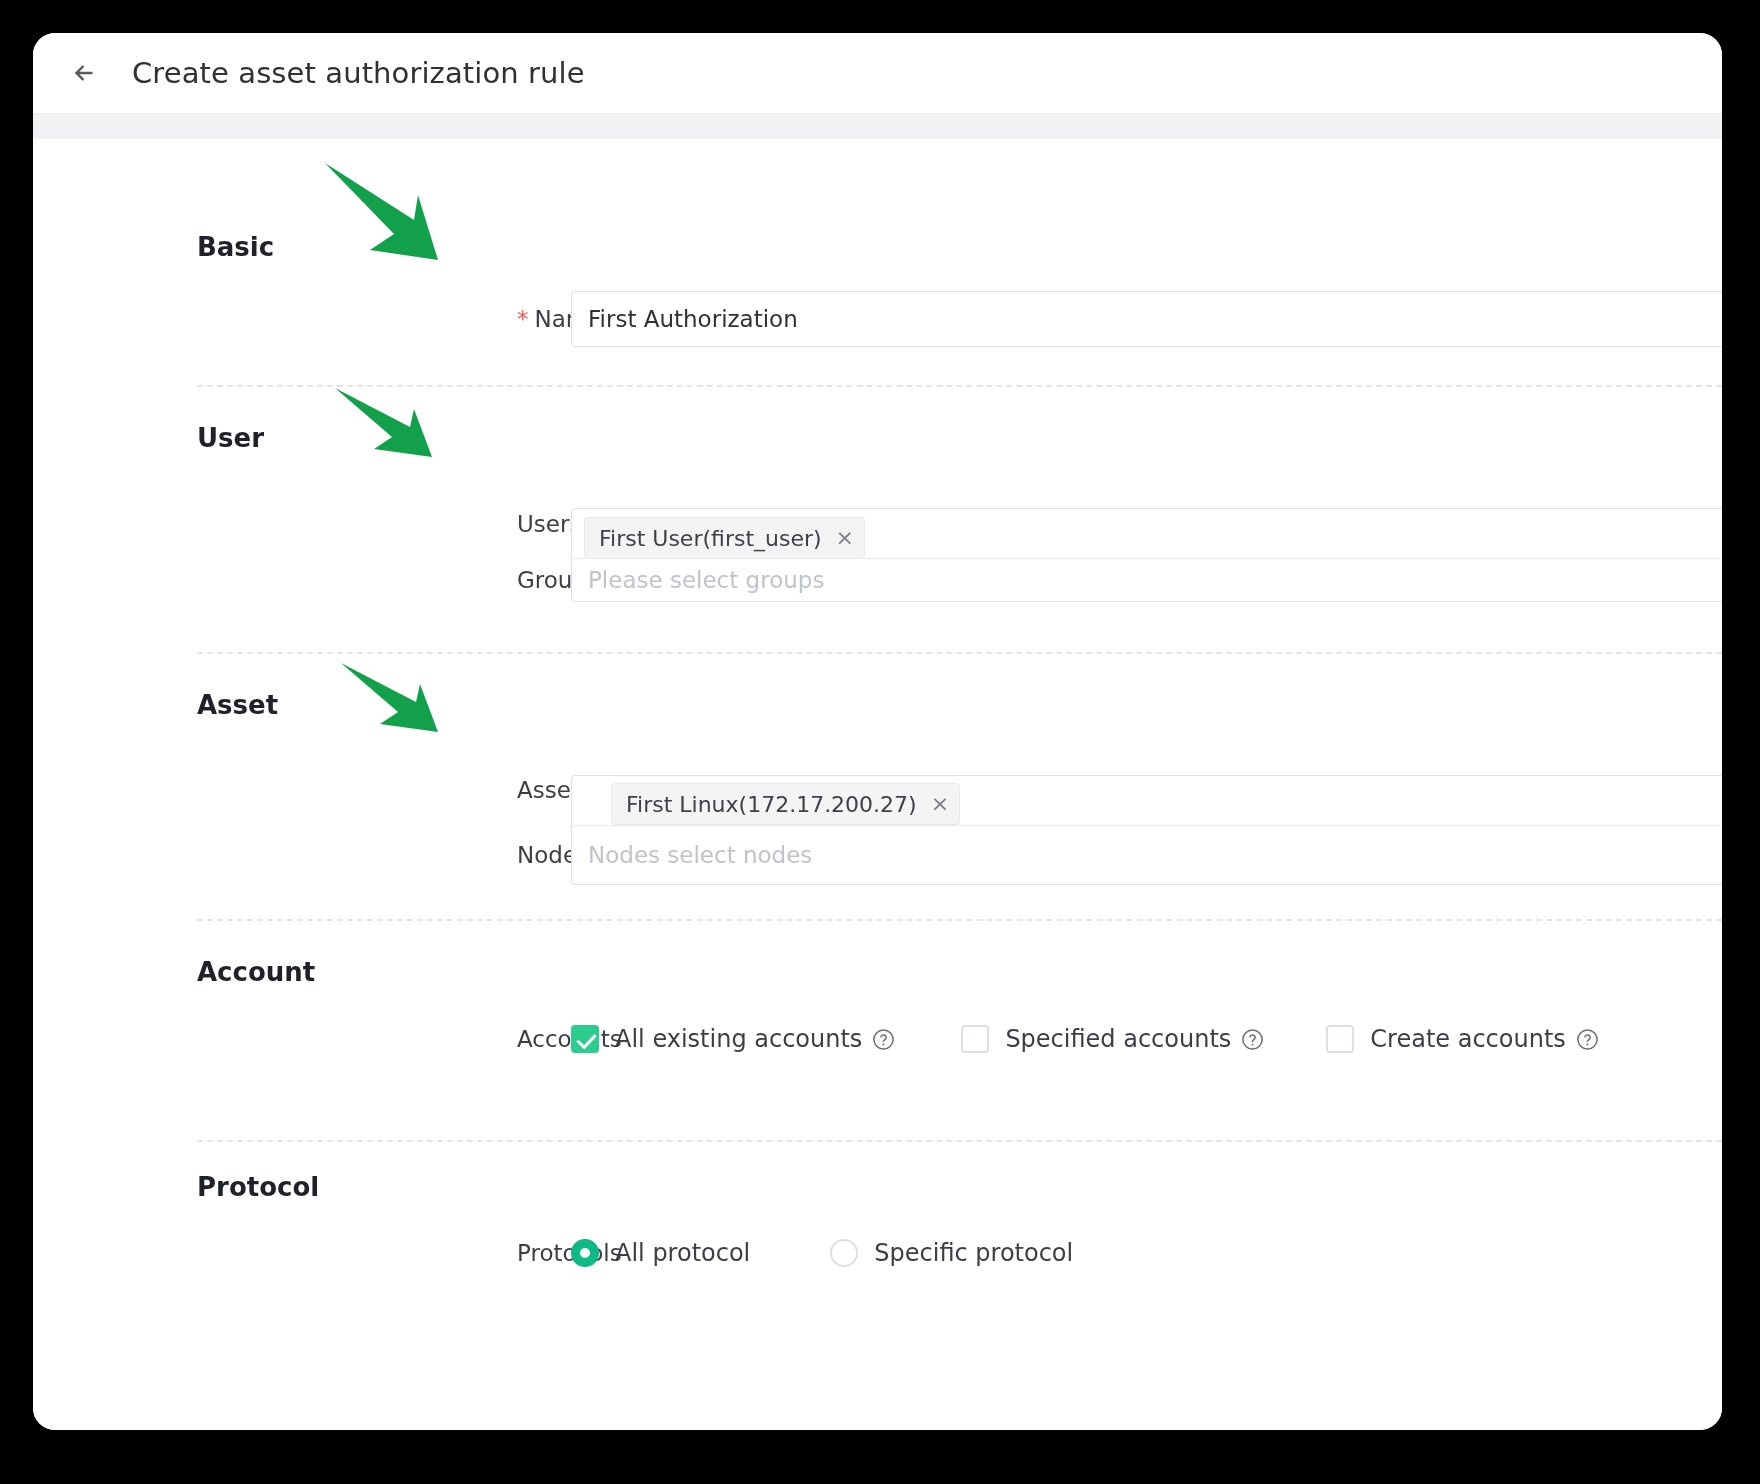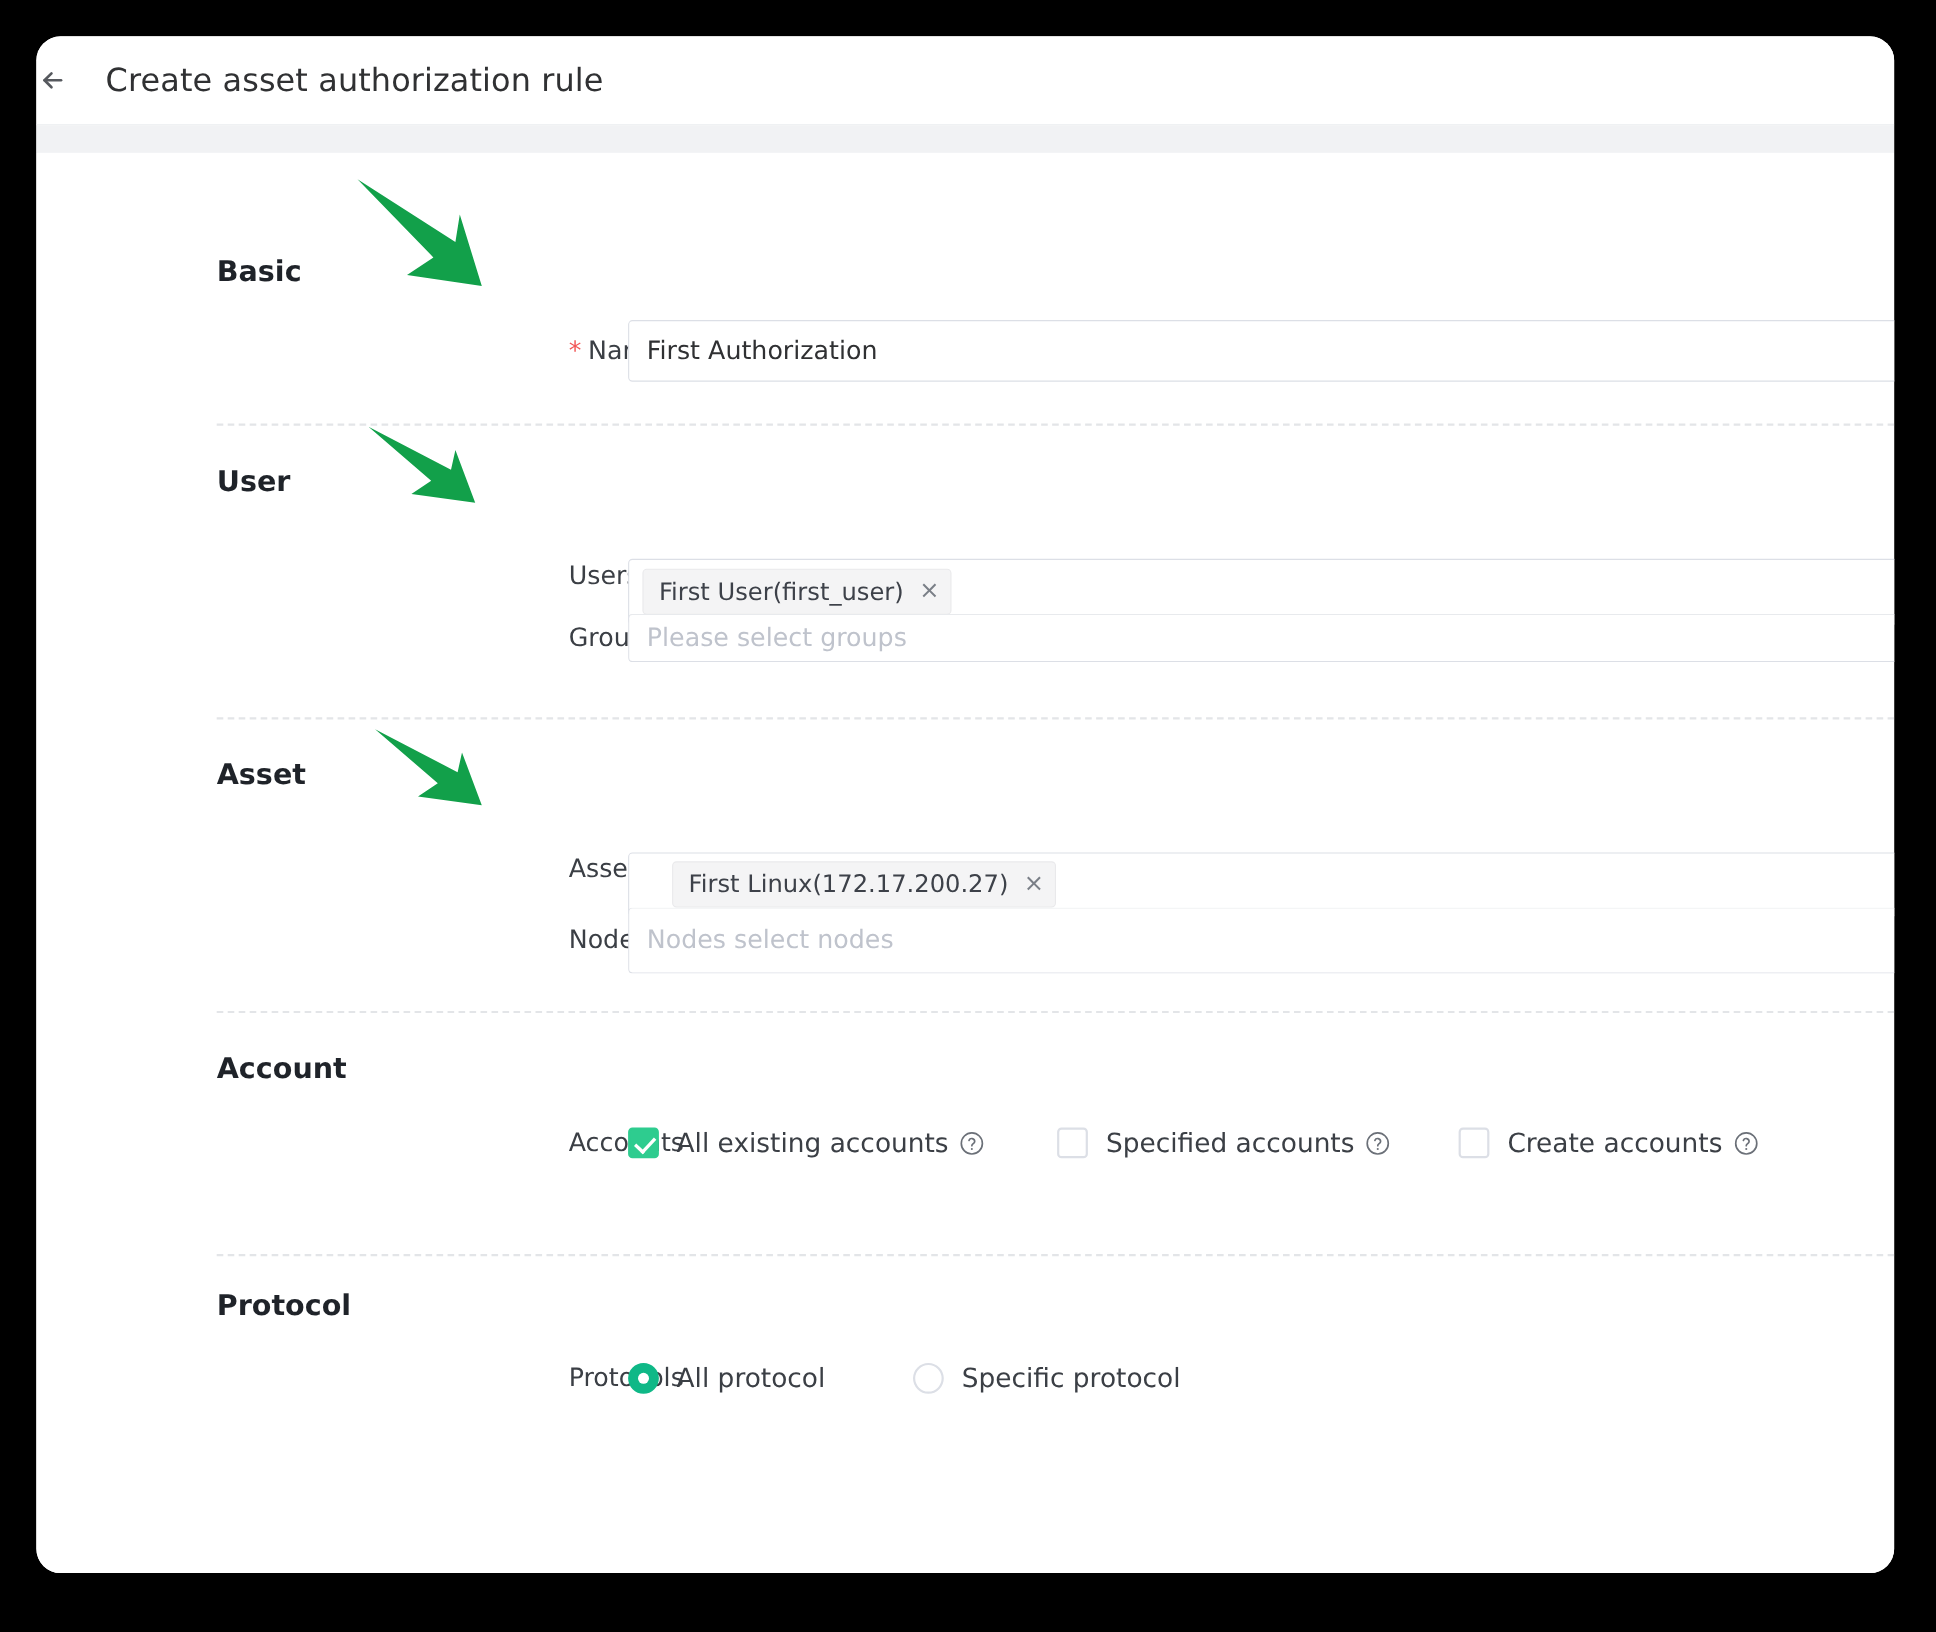--- a/index.html
+++ b/index.html
@@ -20,20 +20,21 @@
     border-radius: 22px;
     overflow: hidden;
   }
 
   
   .header {
     position: absolute; left: 0; top: 0;
     width: 100%; height: 81px;
     background: #ffffff;
     display: flex; align-items: center;
+    padding-left: 36px;
     border-bottom: 1px solid #e9ebee;
   }
   .back-arrow {
     width: 34px; height: 34px;
     display: flex; align-items: center; justify-content: center;
     cursor: pointer;
     flex: 0 0 auto;
   }
   .back-arrow svg { display: block; }
   .page-title {

